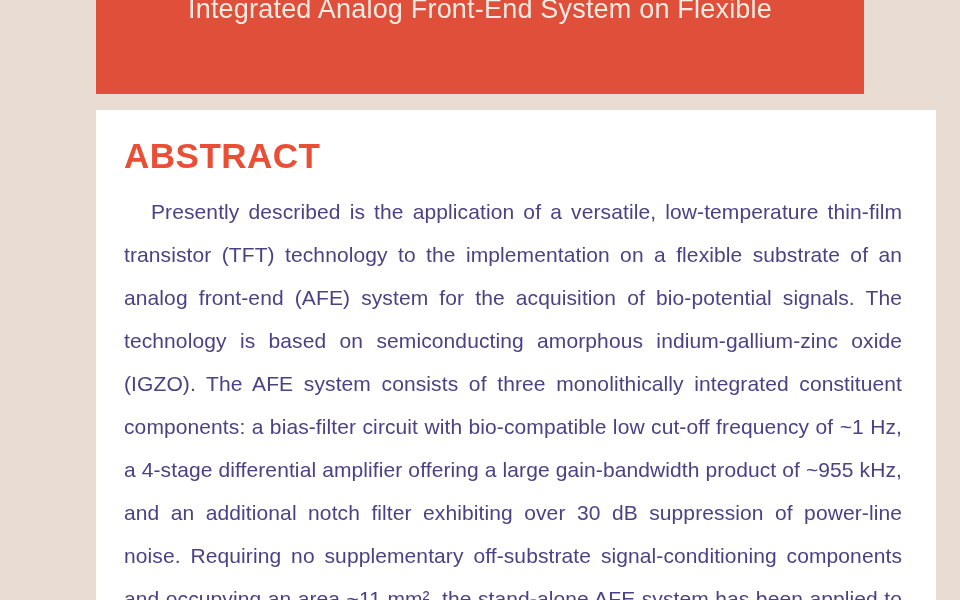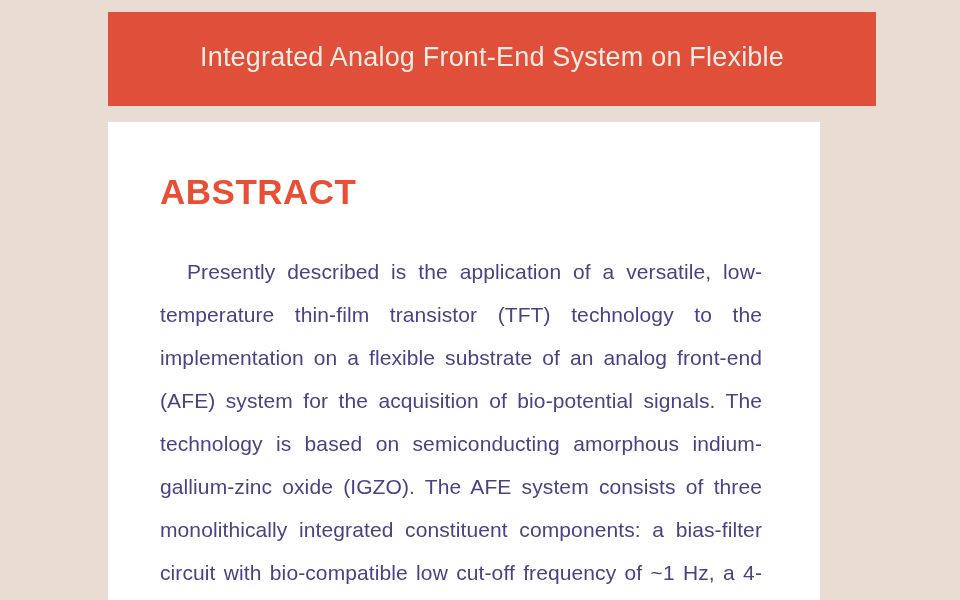--- a/index.html
+++ b/index.html
@@ -3,21 +3,21 @@
 <meta charset="utf-8">
 <style>
   :root {
     --page_bg: #e9ddd3;
     --accent_red: #df4f3a;
     --heading_red: #ea4e35;
     --card_bg: #ffffff;
     --title_text: #f6ebe3;
     --body_text: #4c4185;
   }
-  * { margin: 0; padding: 12px; box-sizing: border-box; }
+  * { margin: 0; padding: 0; box-sizing: border-box; }
   html, body {
     width: 960px; height: 600px;
     font-family: "Liberation Sans", sans-serif;
   }
   body {
     position: relative;
     background: var(--page_bg);
     overflow: hidden;
   }
   .banner {
@@ -32,21 +32,21 @@
     text-align: center;
     color: var(--title_text);
     font-size: 27px;
     line-height: 31px;
     font-weight: 400;
     letter-spacing: 0.2px;
   }
   .card {
     position: absolute;
     left: 96px; top: 110px;
-    width: 712px; height: 490px;
+    width: 840px; height: 490px;
     background: var(--card_bg);
     overflow: hidden;
   }
   .abstract-heading {
     margin: 26px 0 0 28px;
     font-size: 35px;
     font-weight: 800;
     letter-spacing: 0.5px;
     color: var(--heading_red);
   }

